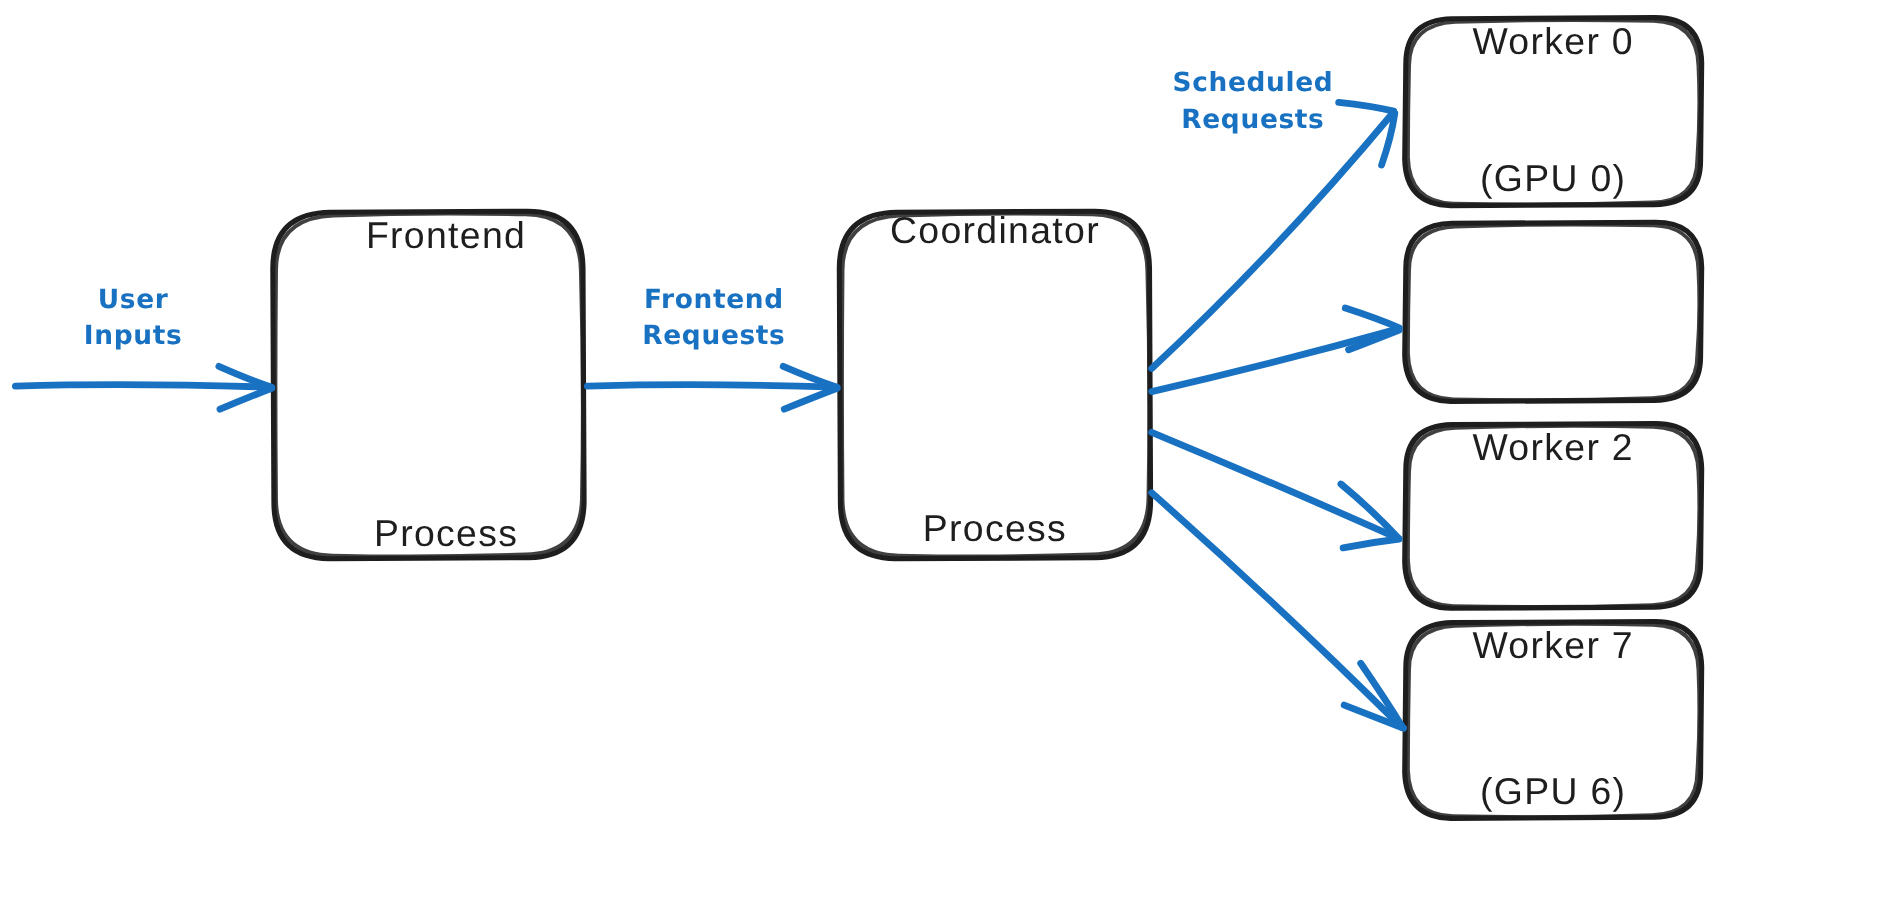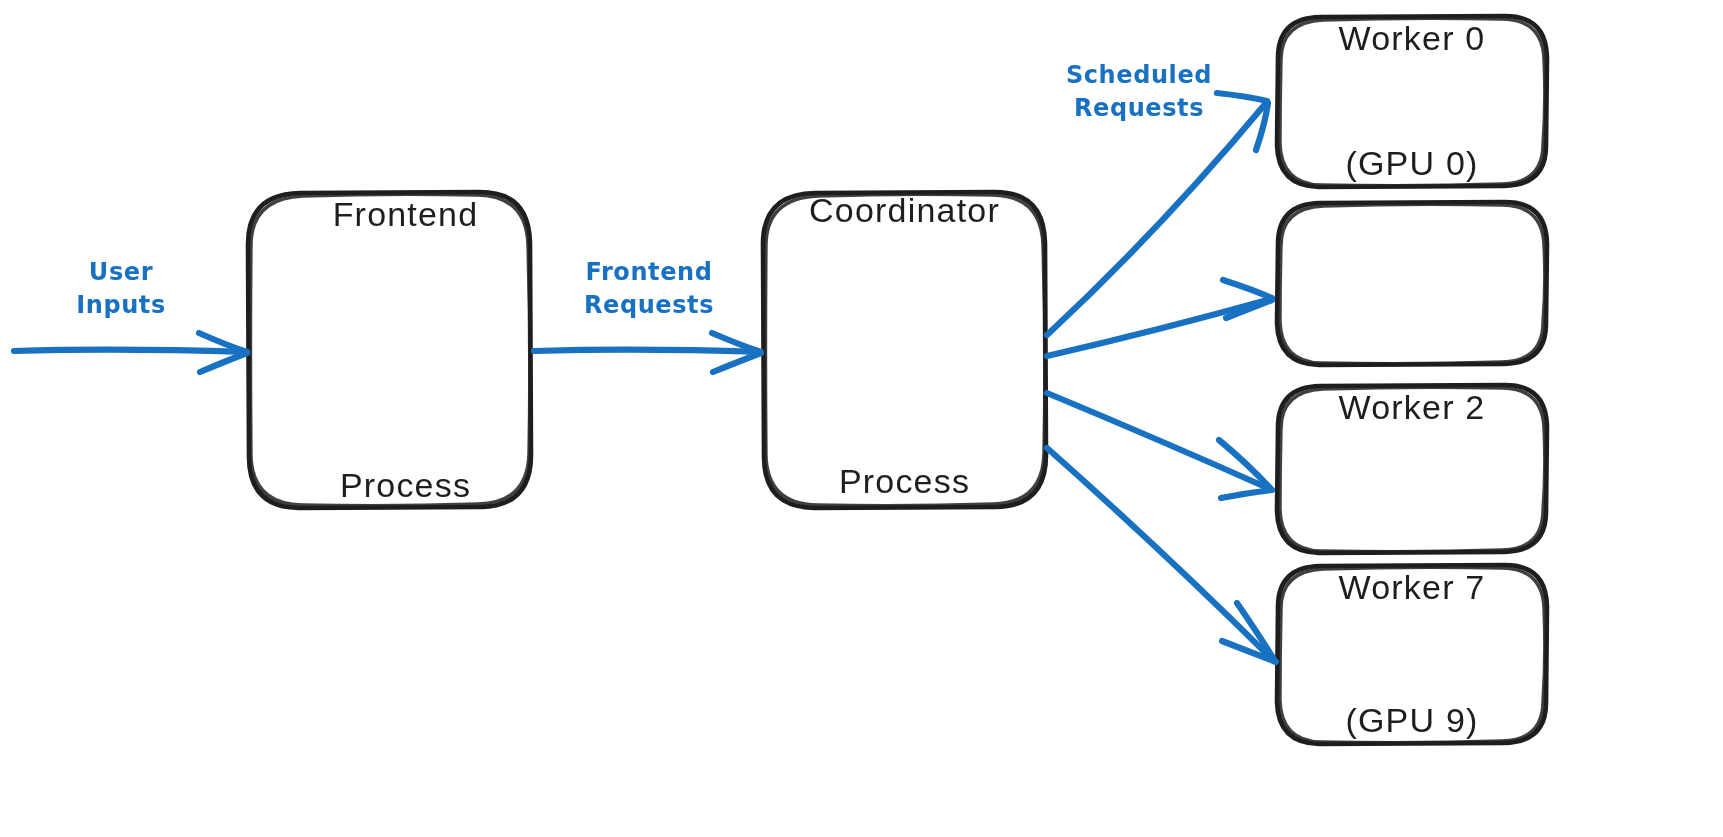--- a/index.html
+++ b/index.html
@@ -183,21 +183,21 @@
 
   <div class="node-label" style="left:1277px; top:202px; width:270px; height:162px;">
   </div>
 
   <div class="node-label" style="left:1277px; top:385px; width:270px; height:167px;">
     <span class="ln">Worker 2</span>
   </div>
 
   <div class="node-label" style="left:1277px; top:565px; width:270px; height:178px;">
     <span class="ln">Worker 7</span>
-    <span class="ln">(GPU 9)</span>
+    <span class="ln">(GPU 6)</span>
   </div>
 
   <div class="edge-label" style="left:46px; top:243px; width:150px; height:92px;">
     <span class="ln">User</span>
     <span class="ln">Inputs</span>
   </div>
 
   <div class="edge-label" style="left:548px; top:243px; width:202px; height:92px;">
     <span class="ln">Frontend</span>
     <span class="ln">Requests</span>

